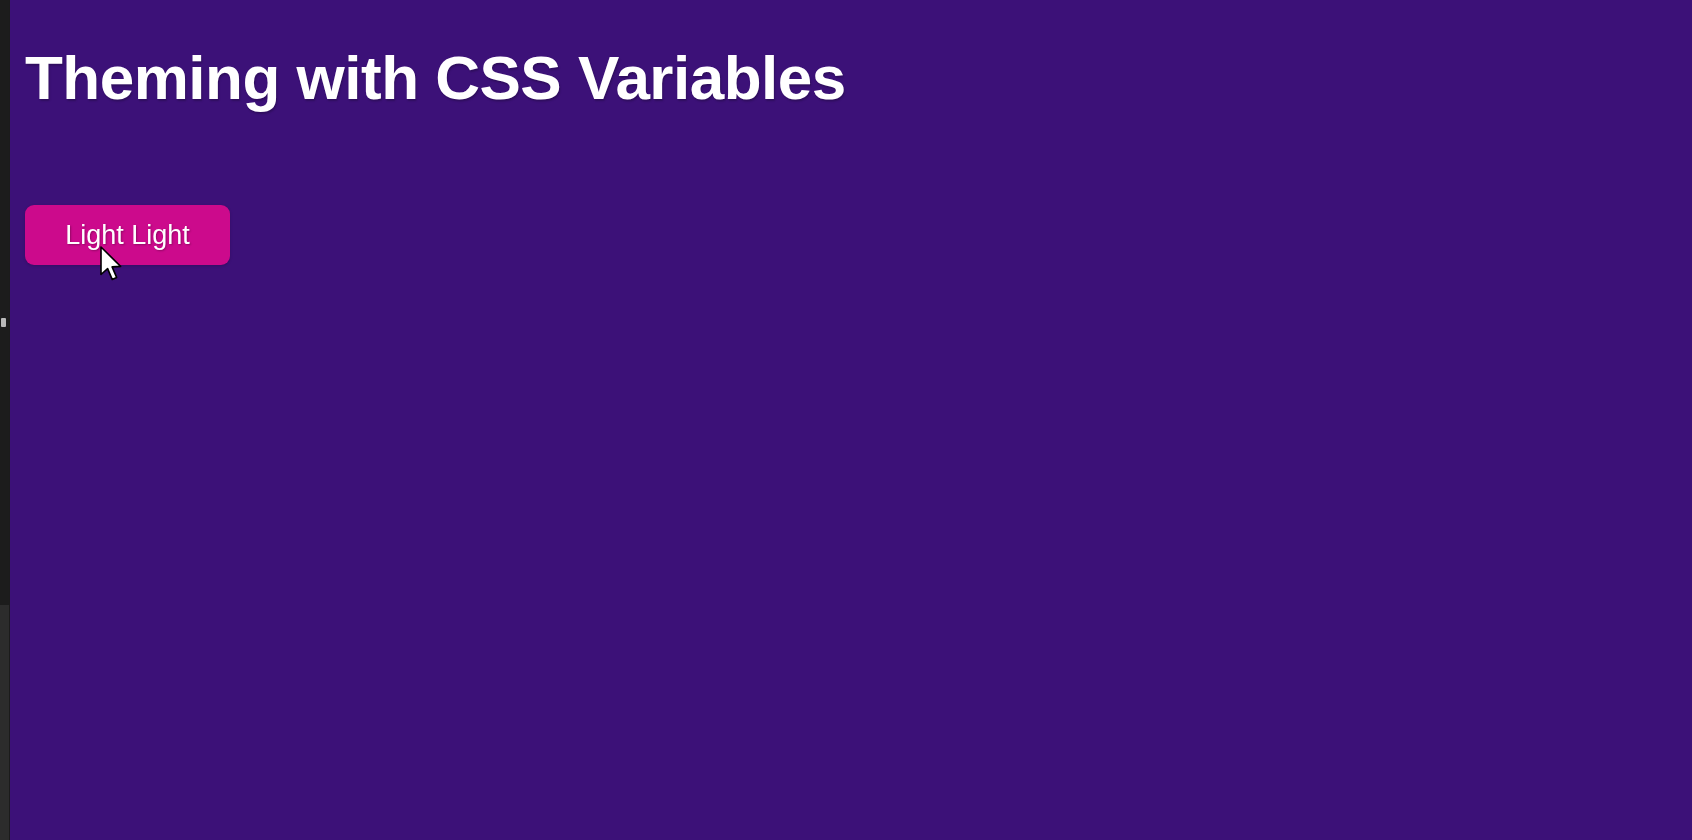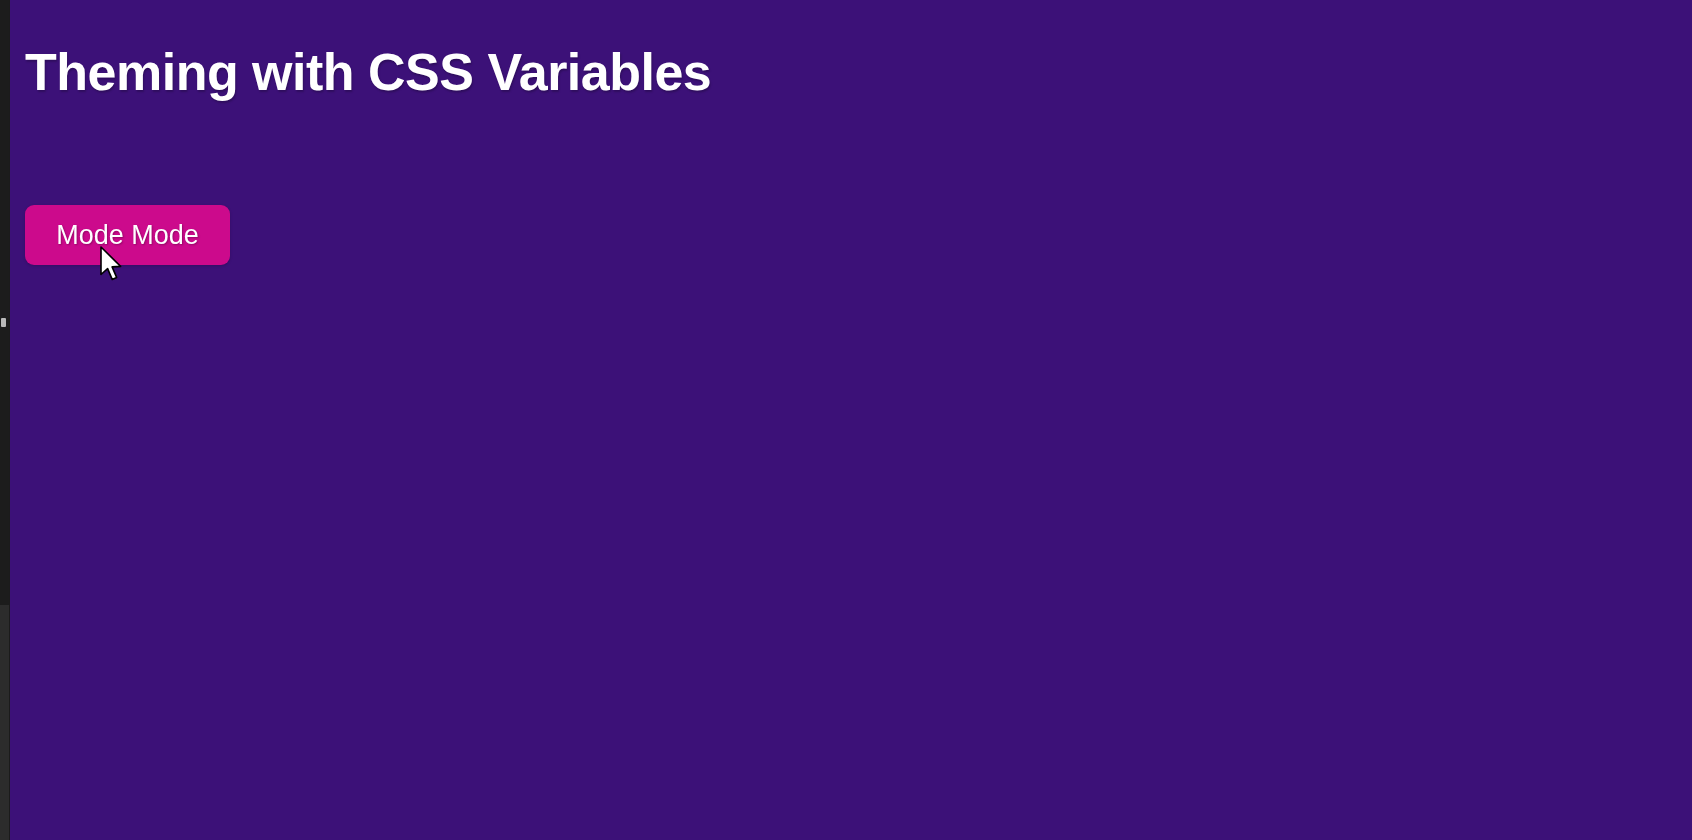--- a/index.html
+++ b/index.html
@@ -70,21 +70,21 @@
     background: #3c1178;
     overflow: hidden;
   }
 
   #page-title {
     position: absolute;
     left: 14px;
     top: 44px;
     margin: 0;
     color: #ffffff;
-    font-size: 52px;
+    font-size: 62px;
     line-height: 1.1;
     font-weight: 700;
     letter-spacing: -0.5px;
     white-space: nowrap;
     text-shadow: 1px 2px 2px rgba(0,0,0,0.22);
   }
 
   #theme-toggle-button {
     position: absolute;
     left: 14px;
@@ -128,21 +128,21 @@
     <div class="edge-upper"></div>
     <div class="edge-lower"></div>
     <div id="edge-marker" style="background: rgb(185, 185, 185);"></div>
   </div>
 
   <div id="page" style="background: rgb(60, 17, 120);">
 
     <h1 id="page-title" style="color: rgb(255, 255, 255);">Theming with CSS Variables</h1>
 
     <button id="theme-toggle-button" style="background: rgb(204, 10, 140); color: rgb(255, 255, 255);">
-      <span>Mode Mode</span>
+      <span>Light Light</span>
     </button>
 
   </div>
 
   <svg id="mouse-cursor" viewBox="0 0 26 38">
     <path d="M2 1 L2 28.5 L8.6 22.6 L13.2 33.4 L17.6 31.4 L13.1 20.9 L21.6 20.4 Z" fill="#ffffff" stroke="#000000" stroke-width="1.6" stroke-linejoin="round"></path>
   </svg>
 
 </div>
 

